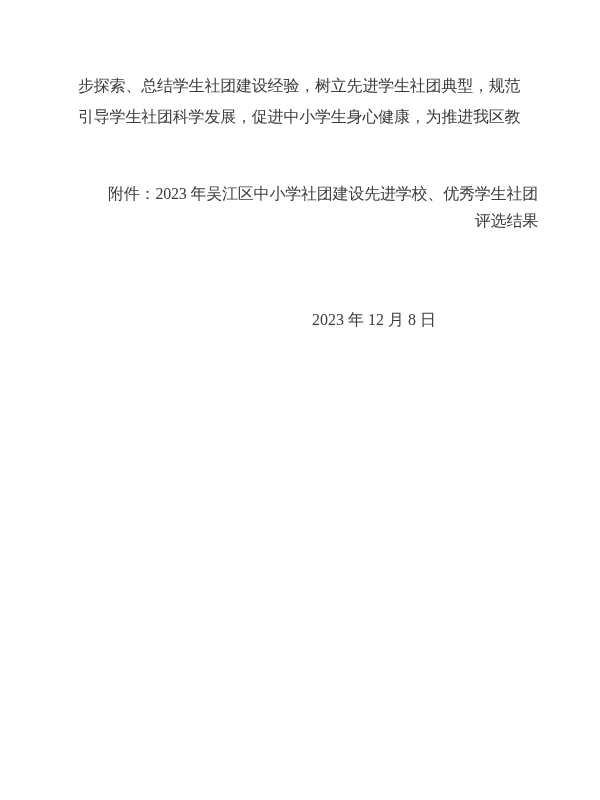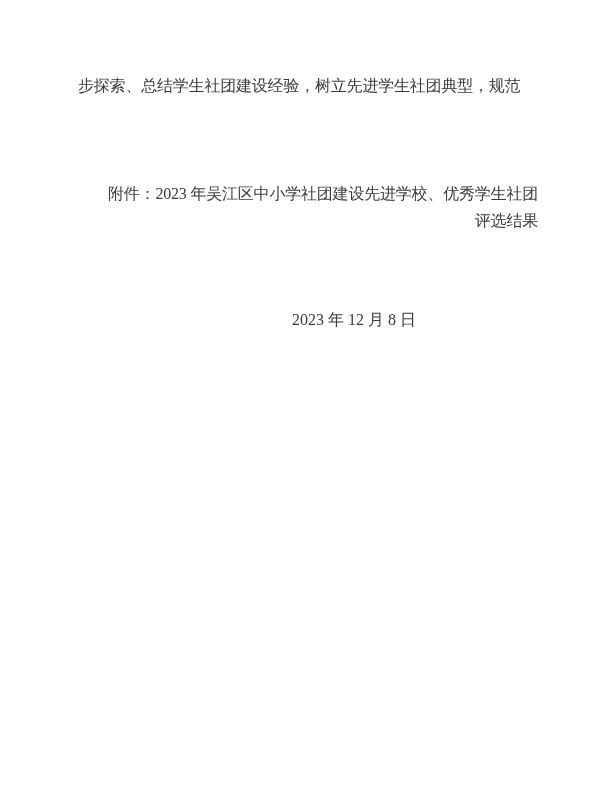--- a/index.html
+++ b/index.html
@@ -45,33 +45,34 @@
   }
   .signature {
     position: absolute;
     left: 343px;
     top: 278px;
     line-height: 27px;
     white-space: nowrap;
   }
   .date {
     position: absolute;
-    left: 292px;
+    left: 312px;
     top: 306px;
     line-height: 27px;
     white-space: nowrap;
   }
 </style>
 </head>
 <body>
 
 <div class="page">
 
   <div class="paragraph">
     <div class="para-line">步探索、总结学生社团建设经验，树立先进学生社团典型，规范</div>
+    <div class="para-line">引导学生社团科学发展，促进中小学生身心健康，为推进我区教</div>
   </div>
 
   <div class="attachment">
     <div class="att-row">
       <span>附件：</span><span>2023 年吴江区中小学社团建设先进学校、优秀学生社团</span>
     </div>
     <div class="att-row indent">评选结果</div>
   </div>
 
 

